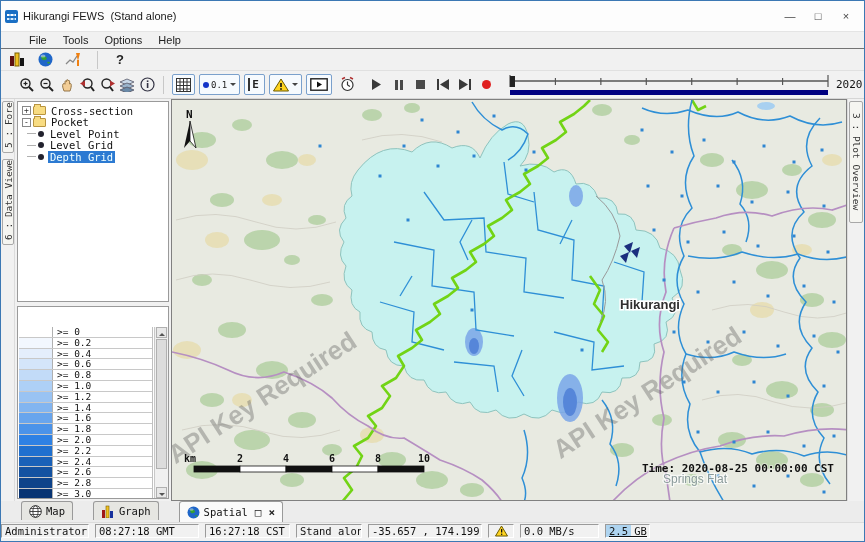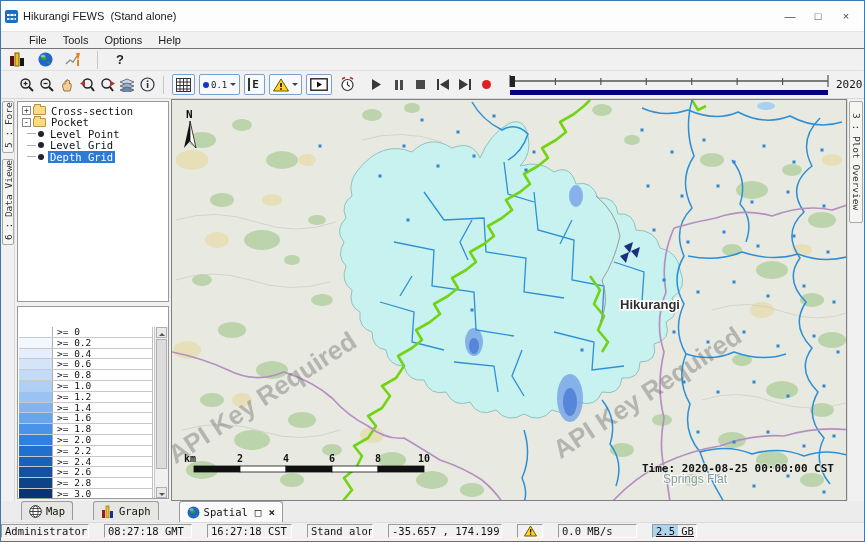--- a/index.html
+++ b/index.html
@@ -107,25 +107,25 @@
   .btab { display:flex; align-items:center; gap:4px; border:1px solid #9a9a9a;
           border-bottom:none; border-radius:3px 3px 0 0; background:#e6e6e2;
           height:19px; padding:0 7px; font-size:10.5px;
           font-family:"DejaVu Sans Mono",monospace; color:#111; }
   .btab.active { background:#fafafa; height:21px; }
   .btab .tabglyph { font-size:11px; color:#222; margin-left:3px; }
   .logs-row { height:18px; background:#f1f1f1; display:flex; align-items:center;
               padding-left:4px; border-bottom:1px solid #c8c8c8; }
   .logs-btn { border:1px solid #888; background:#f4f4f0; border-radius:2px; font-size:10px;
               font-family:"DejaVu Sans Mono",monospace; padding:0 8px; height:15px; line-height:14px; color:#111;}
-  .statusbar { height:15px; background:#f1f1f1; display:flex; gap:15px; padding-top:1px; }
+  .statusbar { height:15px; background:#f1f1f1; display:flex; gap:6px; padding-top:1px; }
   .sbcell { border:1px solid; border-color:#9a9a9a #ffffff #ffffff #9a9a9a; background:#f1f1f1;
             font-size:10.5px; font-family:"DejaVu Sans Mono",monospace; color:#111;
             padding:0 3px; white-space:nowrap; overflow:hidden; line-height:12px; position:relative;}
-  .sb0{width:88px;} .sb1{flex:1;} .sb2{width:88px;} .sb3{width:85px;} .sb4{width:66px;}
+  .sb0{width:88px;} .sb1{flex:1;} .sb2{width:104px;} .sb3{width:85px;} .sb4{width:66px;}
   .sb5{width:114px;} .sb6{width:26px; display:flex; align-items:center; justify-content:center;}
   .sb7{width:79px;} .sb8{width:45px;text-decoration:underline;}
   .memfill { position:absolute; left:0; top:0; bottom:0; width:58%; background:#aed4f0; }
   .memtext { position:relative; }
 </style>
 </head>
 <body>
 
 <div class="win">
 

